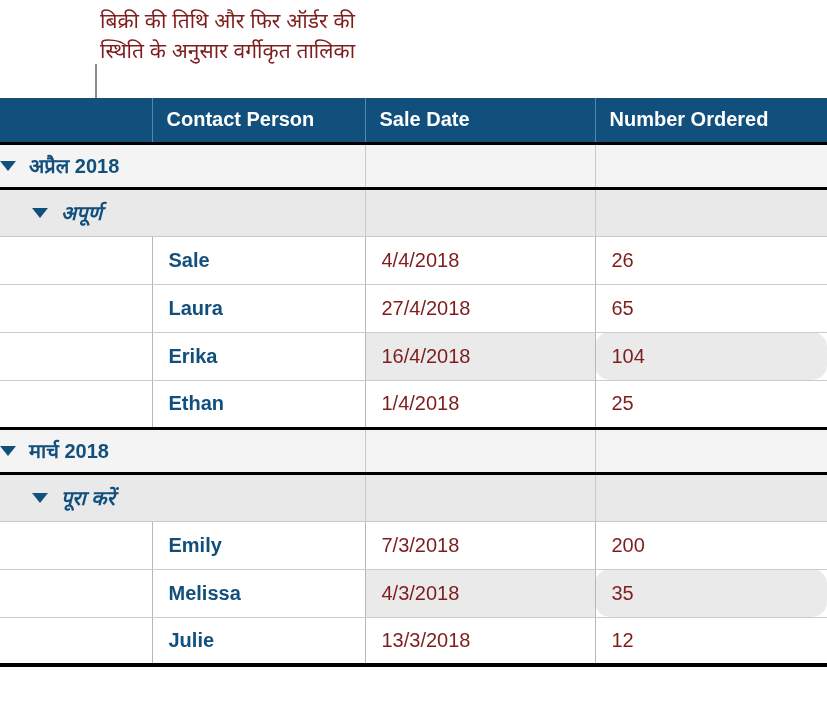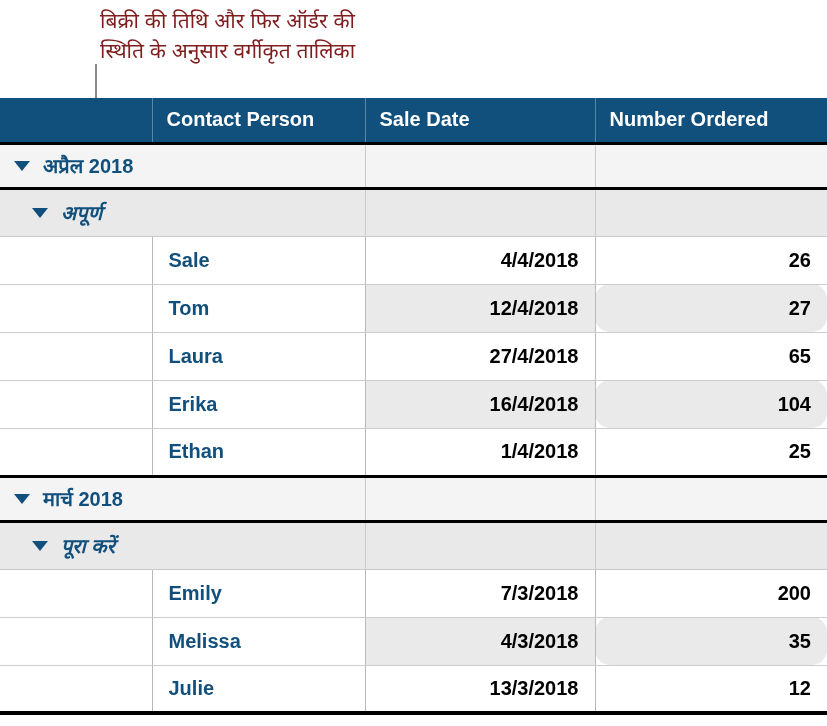--- a/index.html
+++ b/index.html
@@ -95,21 +95,21 @@
   tr.subgroup-row > td:last-child { border-right: none; }
 
   .group-label {
     display: flex;
     align-items: center;
     color: #114f7d;
     font-weight: bold;
     font-size: 20px;
     white-space: nowrap;
   }
-  .group-label.level-1 { padding-left: 14px; }
+  .group-label.level-1 { }
   .group-label.level-2 { padding-left: 32px; font-style: italic; }
 
   .disclosure {
     display: inline-block;
     width: 0;
     height: 0;
     border-left: 8px solid transparent;
     border-right: 8px solid transparent;
     border-top: 10px solid #114f7d;
     margin-right: 13px;
@@ -128,23 +128,23 @@
   }
   tr.data-row > td:last-child { border-right: none; border-radius: 15px; }
 
   tr.data-row > td.cell-name {
     color: #114f7d;
     font-weight: bold;
     text-align: left;
   }
   tr.data-row > td.cell-date,
   tr.data-row > td.cell-num {
-    color: #000000;
-    text-align: right;
-    font-weight: bold;
+    color: #7f1d1d;
+    text-align: left;
+    font-weight: normal;
   }
   tr.data-row.shaded > td.cell-date,
   tr.data-row.shaded > td.cell-num {
     background: #eaeaea;
   }
   tr.data-row > td.cell-handle { background: #ffffff; }
 
   tr.last-of-section > td {
     border-bottom: 3px solid #000000;
   }
@@ -195,26 +195,20 @@
           </td>
           <td class=""></td>
           <td class=""></td>
         </tr>
         <tr class="data-row">
           <td class="cell-handle"></td>
           <td class="cell-name">Sale</td>
           <td class="cell-date">4/4/2018</td>
           <td class="cell-num">26</td>
         </tr>
-        <tr class="data-row shaded">
-          <td class="cell-handle"></td>
-          <td class="cell-name">Tom</td>
-          <td class="cell-date">12/4/2018</td>
-          <td class="cell-num">27</td>
-        </tr>
         <tr class="data-row">
           <td class="cell-handle"></td>
           <td class="cell-name">Laura</td>
           <td class="cell-date">27/4/2018</td>
           <td class="cell-num">65</td>
         </tr>
         <tr class="data-row shaded">
           <td class="cell-handle"></td>
           <td class="cell-name">Erika</td>
           <td class="cell-date">16/4/2018</td>

